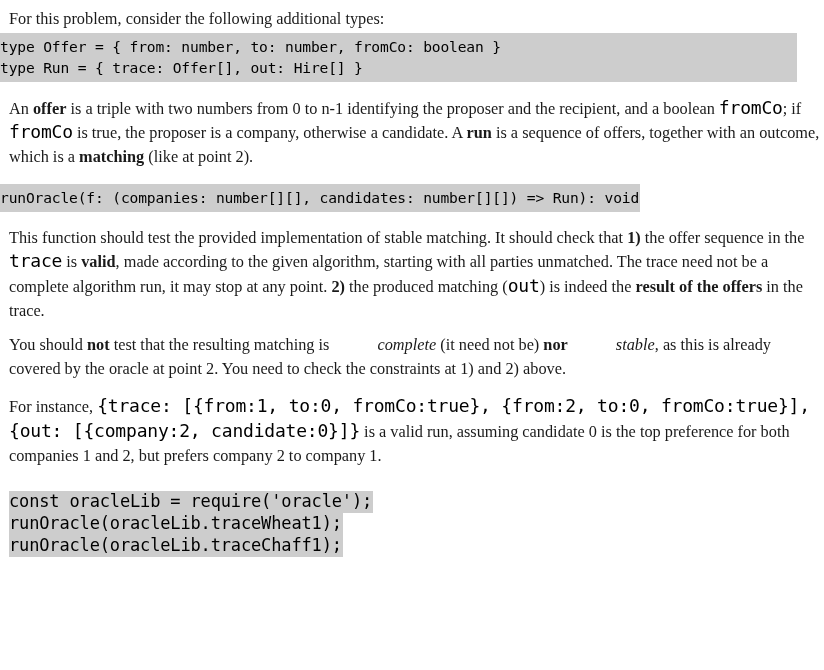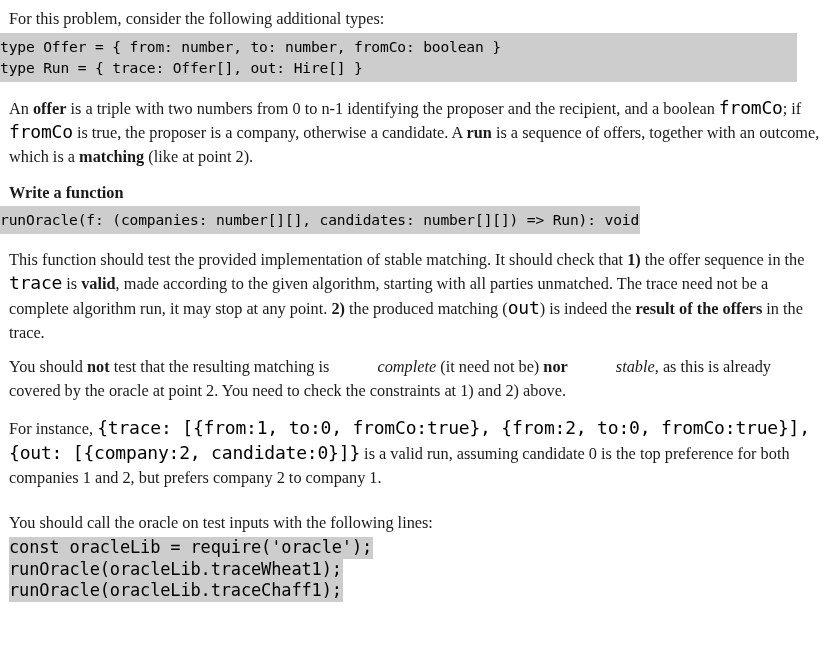--- a/index.html
+++ b/index.html
@@ -99,21 +99,20 @@
   <div class="spacer-lg"></div>
 
   <p class="para">
     <span>An </span><b>offer</b><span> is a triple with two numbers from 0 to n-1 identifying the proposer and the recipient,</span>
     <span>and a boolean </span><code class="inline">fromCo</code><span>; if </span><code class="inline">fromCo</code><span> is true, the proposer is a company, otherwise a candidate.</span>
     <span>A </span><b>run</b><span> is a sequence of offers, together with an outcome, which is a </span><b>matching</b><span> (like at point 2).</span>
   </p>
 
   <div class="spacer-lg"></div>
 
-  <div class="heading">Write a function</div>
 
   <div style="height:2px"></div>
 
   <pre class="code-block wide-790">runOracle(f: (companies: number[][], candidates: number[][]) =&gt; Run): void</pre>
 
   <div class="spacer-lg"></div>
 
   <p class="para">
     <span>This function should test the provided implementation of stable matching. It should check that</span>
     <b>1)</b><span> the offer sequence in the </span><code class="inline">trace</code><span> is </span><b>valid</b><span>, made according to the given algorithm, starting with</span>
@@ -134,21 +133,20 @@
     <span>For instance, </span><code class="inline">{trace: [{from:1, to:0, fromCo:true}, {from:2, to:0, fromCo:true}],</code>
     <code class="inline">{out: [{company:2, candidate:0}]}</code><span> is a valid run, assuming  candidate 0 is the top</span>
     <span>preference for both companies 1 and 2, but prefers company 2 to company 1.</span>
   </p>
 
   <div class="spacer-md"></div>
 
 
   <div class="spacer-md"></div>
 
-  <p class="para">You should call the oracle on test inputs with the following lines:</p>
 
   <div style="height:2px"></div>
 
   <div class="code-lines">
     <span class="ln"><span class="hl">const oracleLib = require('oracle');</span></span>
     <span class="ln"><span class="hl">runOracle(oracleLib.traceWheat1);</span></span>
     <span class="ln"><span class="hl">runOracle(oracleLib.traceChaff1);</span></span>
   </div>
 
 </div>

